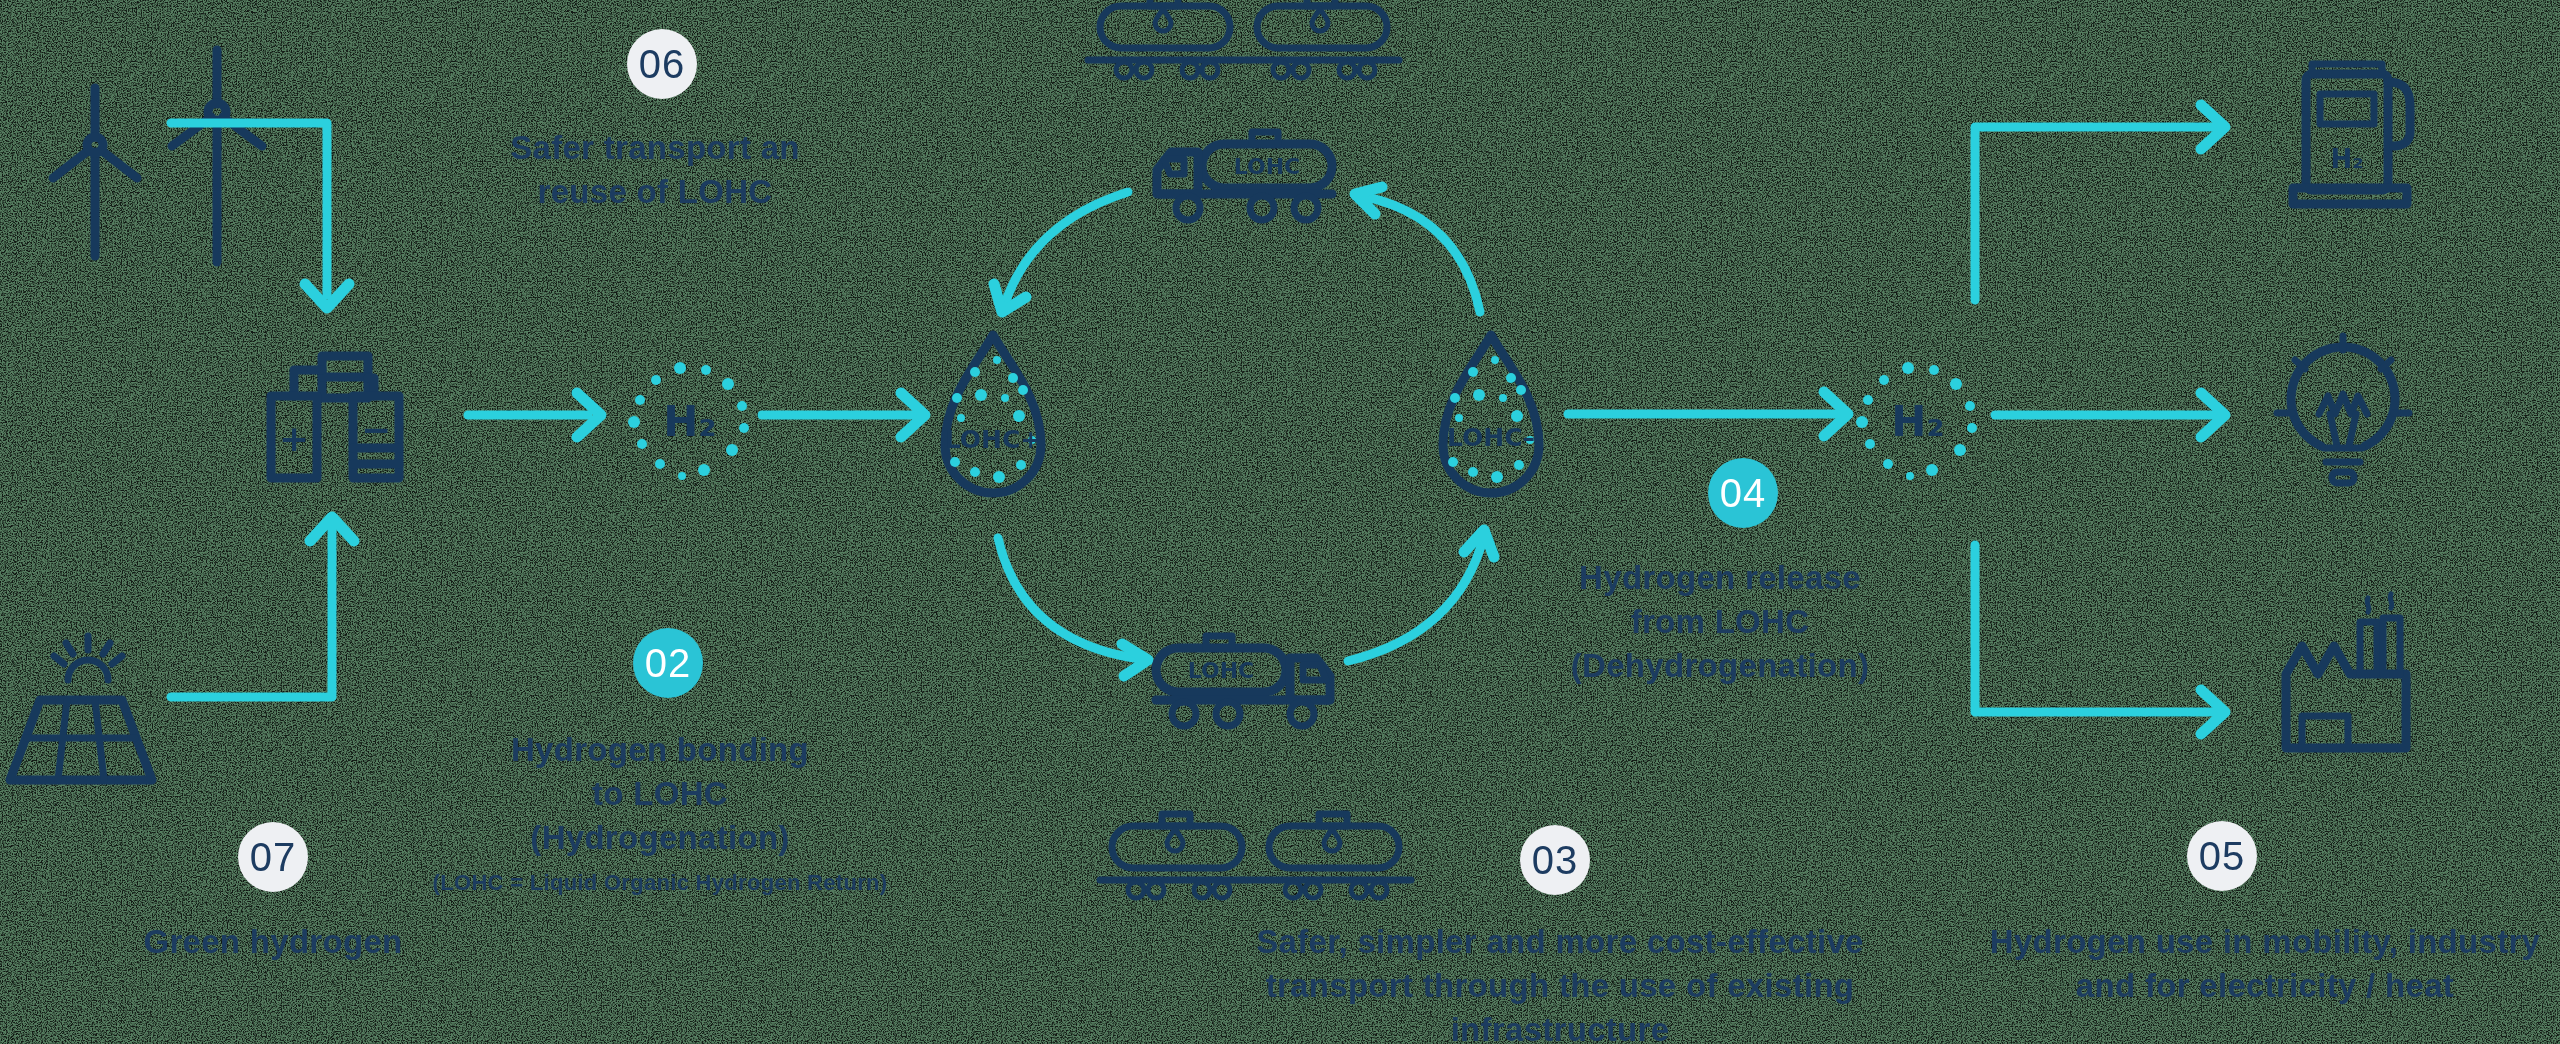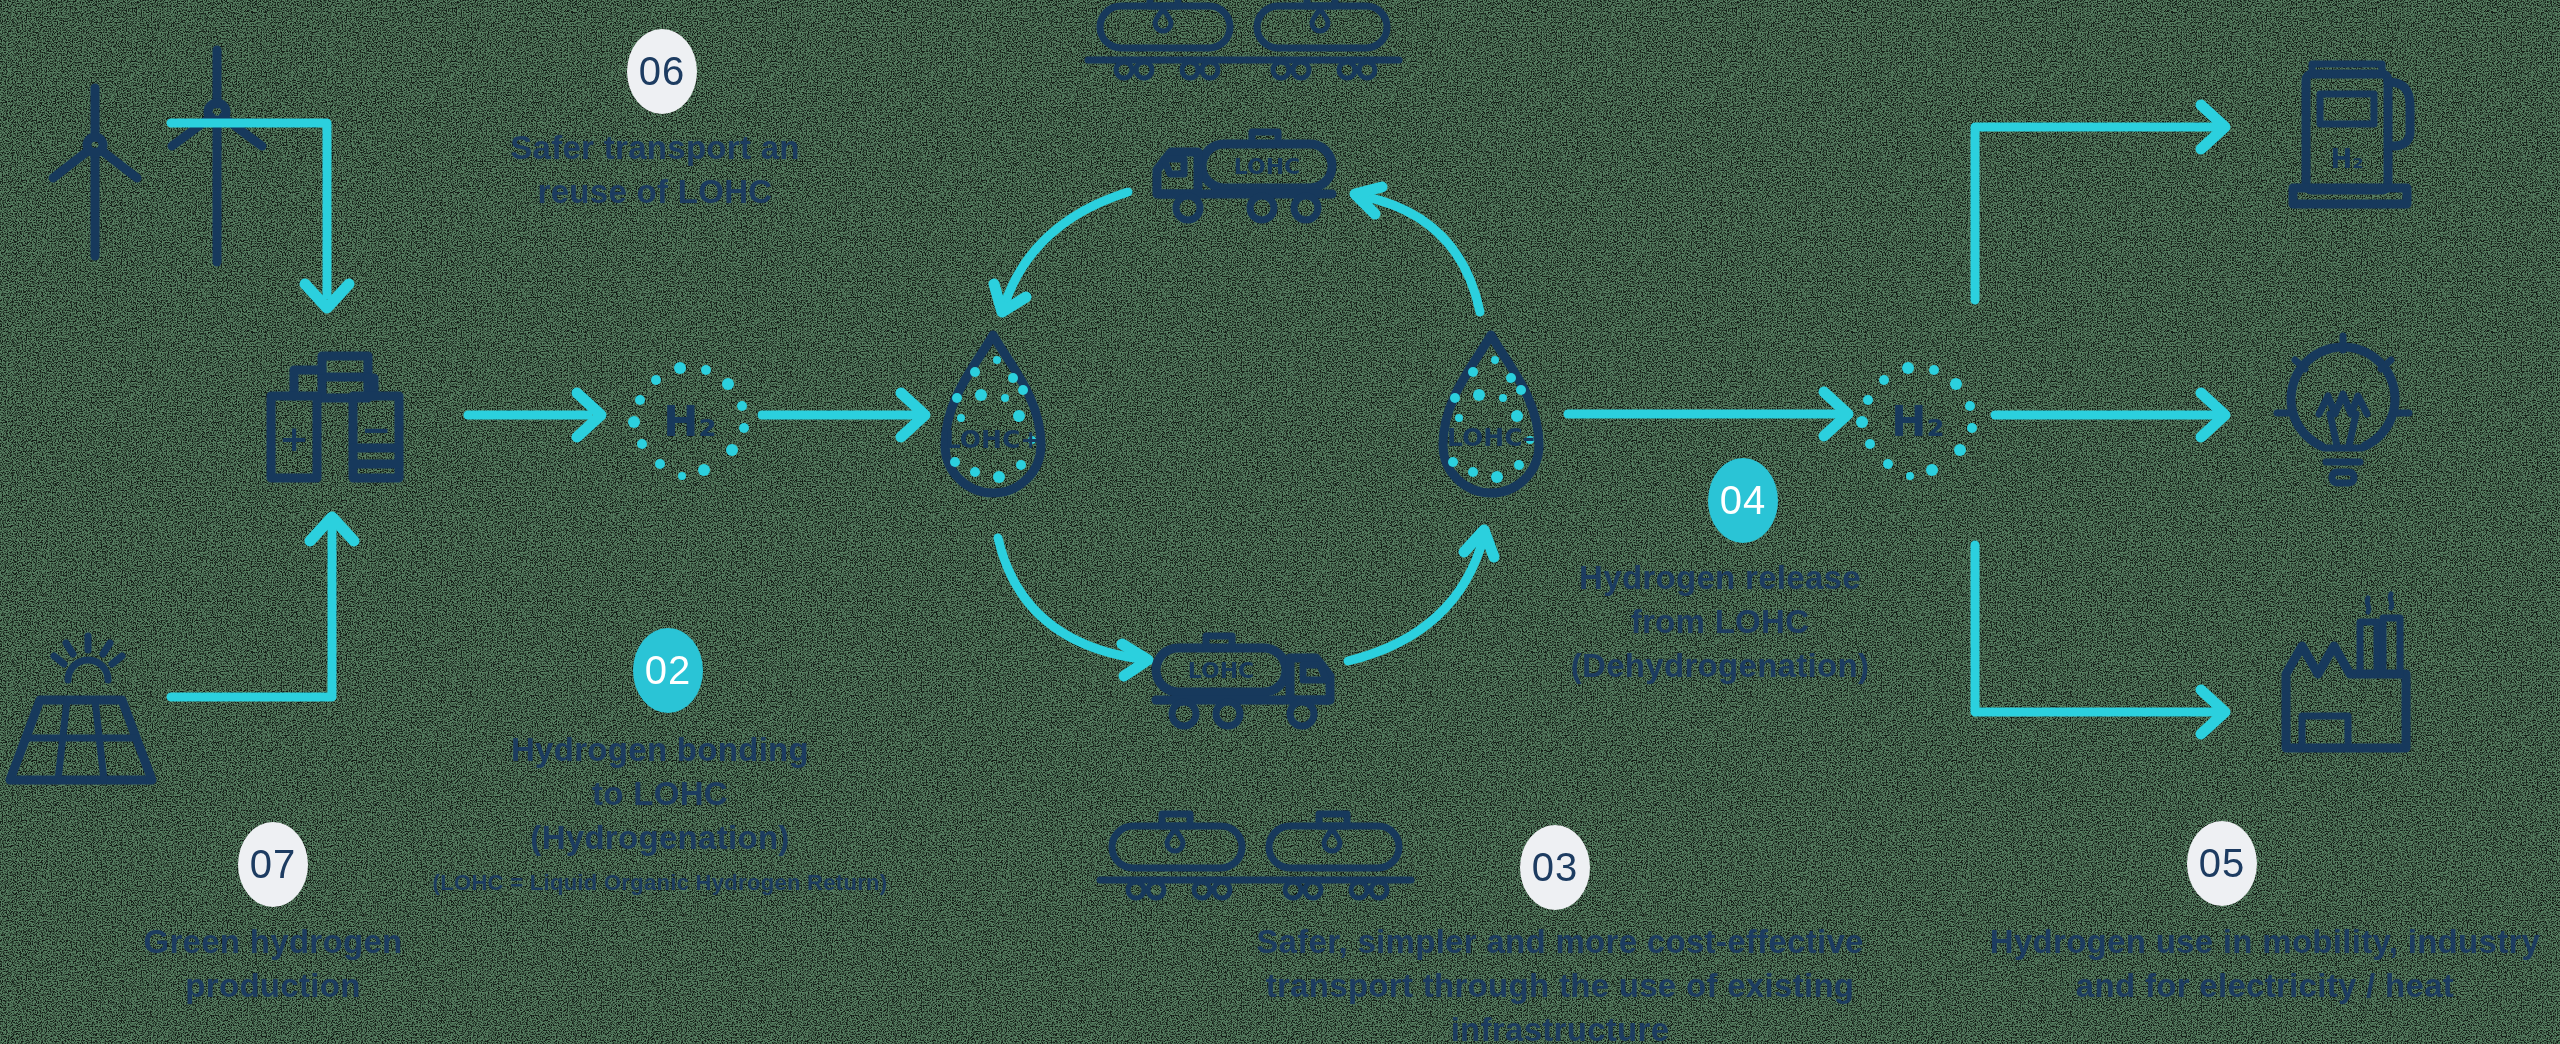--- a/index.html
+++ b/index.html
@@ -15,21 +15,21 @@
   .cyan-head{stroke:#2bd0de;fill:none;stroke-width:11;stroke-linecap:round;stroke-linejoin:round;}
   .cyan-dot{fill:#2bd0de;stroke:none;}
   .svgtext{fill:#17395c;font-family:"DejaVu Sans","Liberation Sans",sans-serif;
            font-weight:bold;stroke:none;}
   
   .cap{position:absolute;transform:translateX(-50%);text-align:center;
        color:#1c3c60;font-size:33px;font-weight:700;line-height:44px;
        letter-spacing:.3px;white-space:nowrap;}
   .cap .note{font-size:22px;line-height:30px;margin-top:8px;}
   
-  .badge{position:absolute;width:70px;height:85px;border-radius:50%;
+  .badge{position:absolute;width:70px;height:70px;border-radius:50%;
          display:flex;align-items:center;justify-content:center;
          font-size:40px;font-weight:400;letter-spacing:1px;}
   .badge.white{background:#eef0f3;color:#1d3c61;}
   .badge.cyan{background:#2ac4d6;color:#ffffff;}
 </style>
 </head>
 <body>
 
 <div class="stage">
 
@@ -308,21 +308,20 @@
 
   <div class="badge white" style="left:238px;top:822px;">07</div>
   <div class="badge cyan" style="left:633px;top:628px;">02</div>
   <div class="badge white" style="left:1520px;top:825px;">03</div>
   <div class="badge cyan" style="left:1689px;top:458px;margin-left:19px;">04</div>
   <div class="badge white" style="left:2187px;top:821px;">05</div>
   <div class="badge white" style="left:627px;top:29px;">06</div>
 
   <div class="cap" style="left:273px;top:920px;">
     <div>Green hydrogen</div>
-    <div>production</div>
   </div>
 
   <div class="cap" style="left:660px;top:728px;">
     <div>Hydrogen bonding</div>
     <div>to LOHC</div>
     <div>(Hydrogenation)</div>
     <div class="note">(LOHC = Liquid Organic Hydrogen Return)</div>
   </div>
 
   <div class="cap" style="left:1560px;top:920px;">

